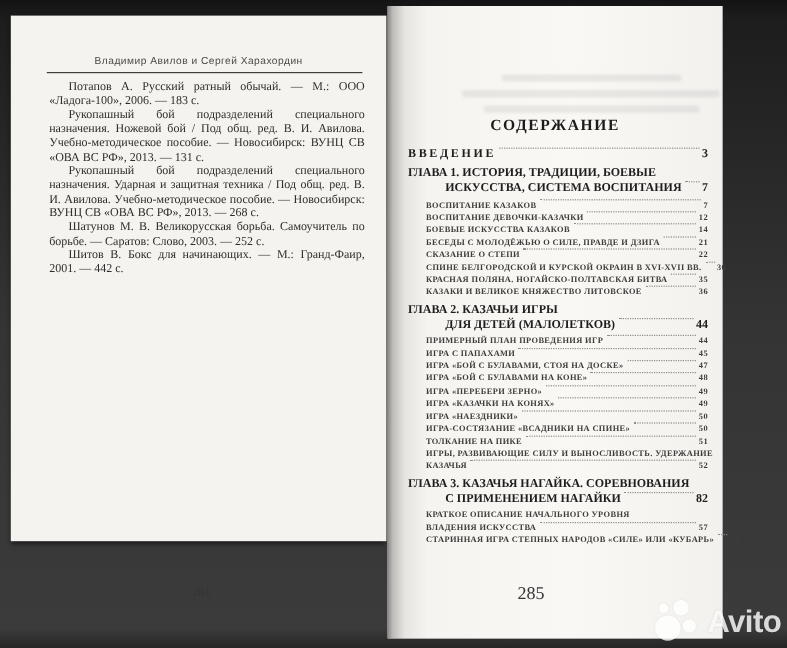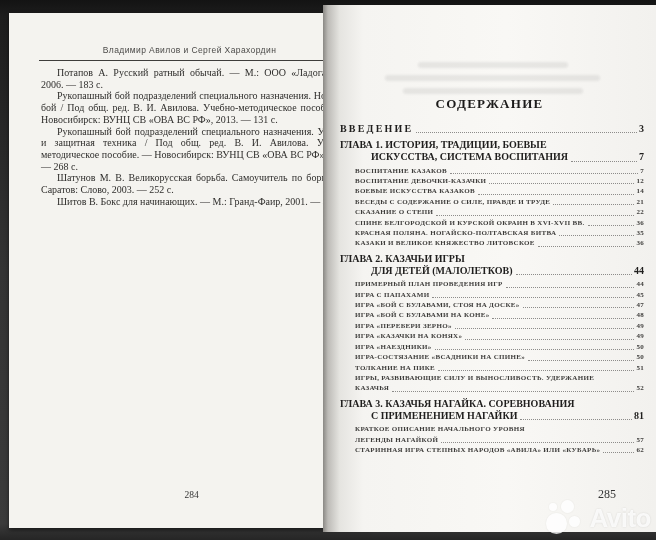--- a/index.html
+++ b/index.html
@@ -1,48 +1,48 @@
 <!DOCTYPE html>
 <html><head>
 <meta charset="utf-8">
 <style>
   html,body{margin:0;padding:0;background:#262626;}
   .photo{position:relative;width:656px;height:540px;overflow:hidden;
          background:linear-gradient(180deg,#131313 0%,#1d1d1d 3%,#343434 50%,#3b3b3b 97%,#252525 100%);
          font-family:"Liberation Serif",serif;}
   
-  .page-left{position:absolute;left:9px;top:13px;width:313px;height:515px;
+  .page-left{position:absolute;left:9px;top:13px;width:313px;height:438px;
     background:linear-gradient(90deg,#c6c4c0 0%,#eeedе9 2%,#f4f3ef 8%,#f6f5f1 78%,#edebe7 93%,#d6d4d0 98%,#b5b3af 100%);
-    background-color:#f4f3ef;box-shadow:0 2px 4px rgba(0,0,0,.55);padding-left:48px;}
+    background-color:#f4f3ef;box-shadow:0 2px 4px rgba(0,0,0,.55);}
   .runhead{position:absolute;top:32px;left:0;right:0;text-align:center;
     font-family:"Liberation Sans",sans-serif;font-size:8.5px;color:#4b4a48;letter-spacing:.4px;}
   .runhead-rule{position:absolute;top:47px;left:30px;right:20px;border-top:1.4px solid #3e3d3b;}
   .bib-wrap{position:absolute;top:54px;left:32px;right:18px;}
   .bib{margin:0;font-size:10px;line-height:11.7px;text-align:justify;text-indent:16px;color:#2f2e2c;}
   .pagenum{position:absolute;top:477px;left:20px;right:16px;text-align:center;font-size:9.5px;color:#343434;}
   
-  .page-right{position:absolute;left:323px;top:5px;width:333px;height:527px;
+  .page-right{position:absolute;left:323px;top:5px;width:279px;height:527px;
     background:linear-gradient(90deg,#8a8884 0%,#bdbbb7 1.5%,#e5e4e0 5%,#f5f4f1 12%,#f9f8f5 55%,#f2f1ee 100%);
     background-color:#f7f6f3;}
   .ghost{position:absolute;background:rgba(125,125,125,.14);filter:blur(1.3px);height:6px;border-radius:3px;}
   .g1{top:57px;left:95px;width:150px;} .g2{top:70px;left:62px;width:215px;} .g3{top:83px;left:80px;width:180px;}
   .toc-title{position:absolute;top:91px;left:0;right:0;text-align:center;font-weight:bold;
     font-size:13px;letter-spacing:1.3px;color:#1d1c1b;}
   .toc{position:absolute;top:114px;left:17px;right:12px;color:#222;}
   .toc-entry.main{font-weight:bold;font-size:10px;color:#1f1e1d;margin-top:4px;margin-bottom:2px;}
   .toc-entry.main .toc-line{line-height:12.2px;}
   .toc-entry.main .toc-line.cont{margin-left:31px;}
   .toc-entry.sub{font-size:7px;font-weight:bold;color:#3e3d3b;letter-spacing:.3px;}
   .toc-entry.sub .toc-line{line-height:10.4px;margin-left:15px;}
-  .toc-line{display:flex;align-items:flex-end;}
+  .toc-line{display:flex;align-items:flex-start;}
   .toc-text{white-space:nowrap;}
   .leader{flex:1;border-bottom:1px dotted #8d8c8a;margin:0 2px 2px 3px;min-width:8px;}
   .toc-page{flex:none;}
   .toc-entry.spaced .toc-text{letter-spacing:2.2px;}
-  .pagenum-r{position:absolute;top:482px;left:0;right:40px;text-align:right;font-size:12px;color:#343434;}
+  .pagenum-r{position:absolute;top:482px;left:0;right:40px;text-align:center;font-size:15px;color:#343434;}
   
   .wm{position:absolute;right:5px;bottom:4px;display:flex;align-items:center;gap:5px;}
   .wm-cluster{position:relative;width:38px;height:36px;}
   .wm-c{position:absolute;border-radius:50%;background:rgba(255,255,255,.8);box-shadow:0 0 2px rgba(0,0,0,.08);}
   .c1{left:0;top:13px;width:21px;height:21px;}
   .c2{left:15px;top:0;width:13px;height:13px;}
   .c3{left:3px;top:3px;width:8px;height:8px;}
   .c4{left:23px;top:16px;width:11px;height:11px;}
   .wm-text{font-family:"Liberation Sans",sans-serif;font-weight:bold;font-size:26px;
     color:rgba(255,255,255,.82);letter-spacing:-.5px;text-shadow:0 0 2px rgba(0,0,0,.12);}
@@ -104,21 +104,21 @@
         </div>
         <div class="toc-entry sub">
           <div class="toc-line">
             <span class="toc-text">БОЕВЫЕ ИСКУССТВА КАЗАКОВ</span>
             <span class="leader"></span>
             <span class="toc-page">14</span>
           </div>
         </div>
         <div class="toc-entry sub">
           <div class="toc-line">
-            <span class="toc-text">БЕСЕДЫ С СОДЕРЖАНИЕ О СИЛЕ, ПРАВДЕ И ТРУДЕ</span>
+            <span class="toc-text">БЕСЕДЫ С МОЛОДЁЖЬЮ О СИЛЕ, ПРАВДЕ И ДЗИГА</span>
             <span class="leader"></span>
             <span class="toc-page">21</span>
           </div>
         </div>
         <div class="toc-entry sub">
           <div class="toc-line">
             <span class="toc-text">СКАЗАНИЕ О СТЕПИ</span>
             <span class="leader"></span>
             <span class="toc-page">22</span>
           </div>
@@ -227,36 +227,36 @@
             <span class="toc-page">52</span>
           </div>
         </div>
         <div class="toc-entry main">
           <div class="toc-line">
             <span class="toc-text">ГЛАВА 3. КАЗАЧЬЯ НАГАЙКА. СОРЕВНОВАНИЯ</span>
           </div>
           <div class="toc-line cont">
             <span class="toc-text">С ПРИМЕНЕНИЕМ НАГАЙКИ</span>
             <span class="leader"></span>
-            <span class="toc-page">81</span>
+            <span class="toc-page">82</span>
           </div>
         </div>
         <div class="toc-entry sub">
           <div class="toc-line">
             <span class="toc-text">КРАТКОЕ ОПИСАНИЕ НАЧАЛЬНОГО УРОВНЯ</span>
           </div>
           <div class="toc-line cont">
-            <span class="toc-text">ЛЕГЕНДЫ НАГАЙКОЙ</span>
+            <span class="toc-text">ВЛАДЕНИЯ ИСКУССТВА</span>
             <span class="leader"></span>
             <span class="toc-page">57</span>
           </div>
         </div>
         <div class="toc-entry sub">
           <div class="toc-line">
-            <span class="toc-text">СТАРИННАЯ ИГРА СТЕПНЫХ НАРОДОВ «АВИЛА» ИЛИ «КУБАРЬ»</span>
+            <span class="toc-text">СТАРИННАЯ ИГРА СТЕПНЫХ НАРОДОВ «СИЛЕ» ИЛИ «КУБАРЬ»</span>
             <span class="leader"></span>
             <span class="toc-page">62</span>
           </div>
         </div>
       </div>
     <div class="pagenum-r">285</div>
   </div>
 
   <div class="wm">
     <div class="wm-cluster">

